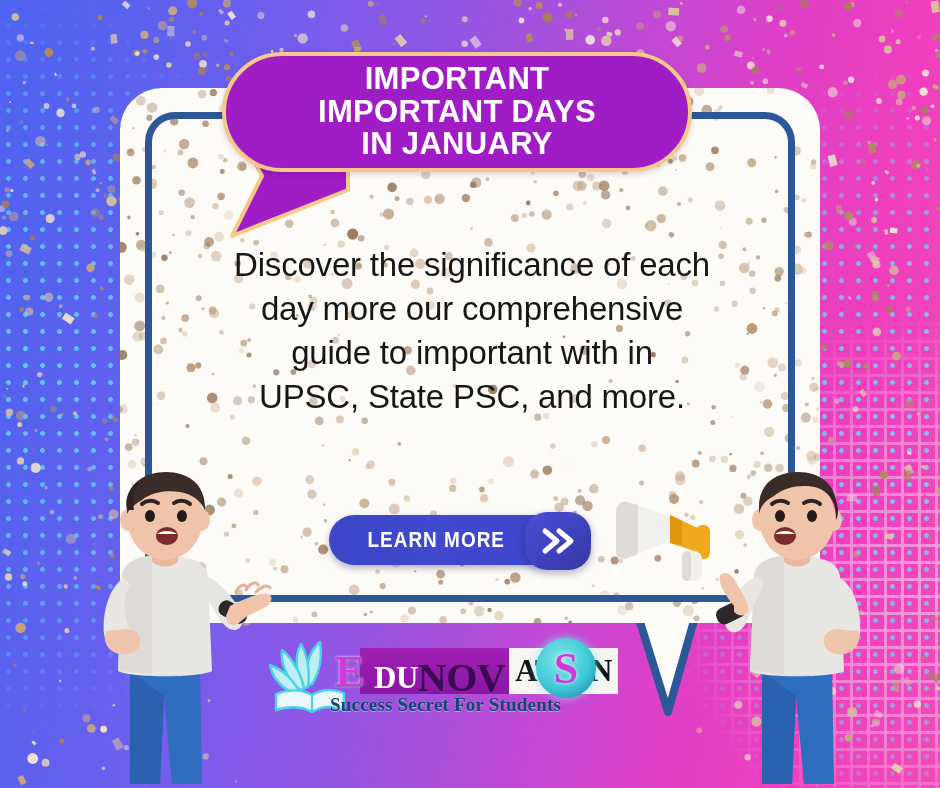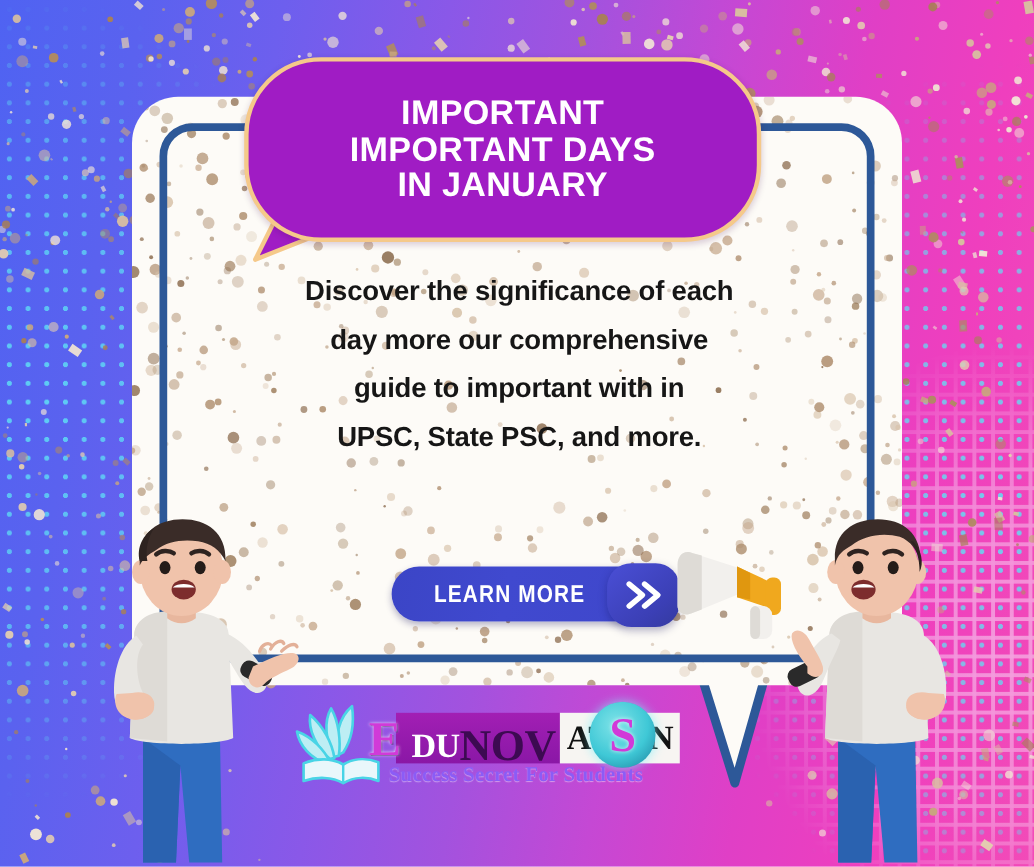--- a/index.html
+++ b/index.html
@@ -64,46 +64,46 @@
   .card-tail{ position:absolute; left:560px; top:560px; width:230px; height:190px; }
 
   
   .card-speckle{
     position:absolute; left:120px; top:88px; width:700px; height:535px;
     border-radius:42px; overflow:hidden; pointer-events:none;
   }
 
   
   .title-bubble{
-    position:absolute; left:222px; top:52px; width:470px; height:168px;
+    position:absolute; left:222px; top:52px; width:470px; height:120px;
     background:#a01cc4; border-radius:70px;
     border:4px solid #f5c98a;
     display:flex; align-items:center; justify-content:center;
     box-shadow:0 2px 6px rgba(60,0,80,.18);
   }
   .title-text{
     color:#fff; font-weight:700; font-size:31px; line-height:1.06;
     letter-spacing:.3px; text-align:center; text-transform:uppercase;
     font-family:"Liberation Sans", sans-serif;
   }
   .title-tail{ position:absolute; left:228px; top:150px; width:150px; height:90px; }
 
   
   .body-copy{
     position:absolute; left:196px; top:243px; width:552px;
     text-align:center; color:#161616;
-    font-size:25px; line-height:44px; font-weight:700;
+    font-size:33px; line-height:44px; font-weight:400;
     font-family:"Liberation Sans", sans-serif;
     letter-spacing:-.2px;
   }
   .body-copy span{ display:block; white-space:nowrap; }
 
   
   .cta{
-    position:absolute; left:356px; top:512px; width:262px; height:56px;
+    position:absolute; left:329px; top:512px; width:262px; height:56px;
     cursor:pointer;
   }
   .cta-pill{
     position:absolute; left:0; top:3px; width:232px; height:50px;
     border-radius:25px;
     background:linear-gradient(100deg,#3b45c6 0%,#4049cf 45%,#3f47cb 100%);
     box-shadow:0 3px 7px rgba(20,20,90,.32);
   }
   .cta-label{
     position:absolute; left:32px; top:15px; width:175px;
@@ -153,21 +153,21 @@
     display:flex; align-items:center; justify-content:center;
     box-shadow:0 0 10px rgba(120,240,250,.75);
   }
   .lg-s{
     color:#d13ad8; font-weight:700; font-size:44px;
     font-family:"Liberation Serif", serif;
     text-shadow:0 0 4px rgba(255,255,255,.8);
   }
   .logo-tagline{
     position:absolute; left:62px; top:60px; width:278px;
-    text-align:center; color:#8b5cf6; font-size:19px; font-weight:700;
+    text-align:left; color:#0c4a6e; font-size:19px; font-weight:700;
     font-family:"Liberation Serif", serif; letter-spacing:.2px;
     text-shadow:0 1px 1px rgba(255,255,255,.45);
   }
 
   
   .char{ position:absolute; }
   .char-left{ left:60px; top:466px; width:215px; height:322px; }
   .char-right{ left:690px; top:466px; width:215px; height:322px; }
   .megaphone{ position:absolute; left:612px; top:495px; width:115px; height:105px; }
 </style>

